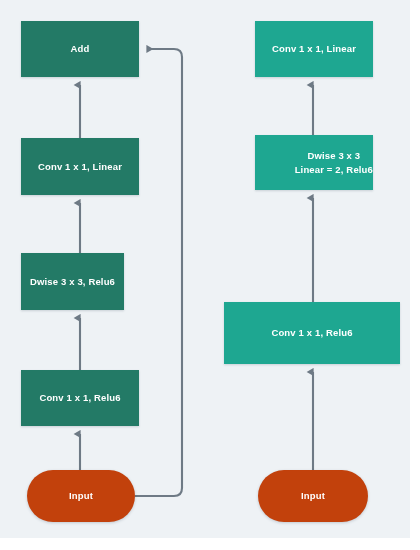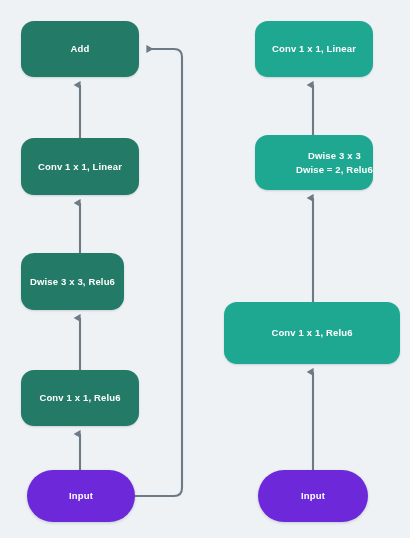--- a/index.html
+++ b/index.html
@@ -40,27 +40,27 @@
     box-sizing: border-box;
     display: flex;
     align-items: center;
     justify-content: center;
     text-align: center;
     color: #ffffff;
     font-size: 9.5px;
     font-weight: bold;
     letter-spacing: 0.15px;
     line-height: 1.45;
-    border-radius: 13px;
+    border-radius: 0;
     box-shadow: 0 1px 2px rgba(40,60,80,0.18);
   }
   .node.dark   { background: #237a66; }
   .node.teal   { background: #1ea791; }
   .node.input  {
-    background: #6d28d9;
+    background: #c2410c;
     border-radius: 28px;
     font-weight: bold;
     box-shadow: 0 1px 3px rgba(40,60,80,0.22);
   }
   .node span { display: block; }
 </style>
 </head>
 <body>
 
 <div id="canvas">
@@ -110,21 +110,21 @@
     <span>Input</span>
   </div>
 
   <div class="node teal" style="left:255px; top:21px; width:118px; height:56px;">
     <span>Conv 1 x 1, Linear</span>
   </div>
 
   <div class="node teal" style="left:255px; top:135px; width:118px; height:55px;justify-content:flex-end;">
     <div>
       <span>Dwise 3 x 3</span>
-      <span>Dwise = 2, Relu6</span>
+      <span>Linear = 2, Relu6</span>
     </div>
   </div>
 
   <div class="node teal" style="left:224px; top:302px; width:176px; height:62px;">
     <span>Conv 1 x 1, Relu6</span>
   </div>
 
   <div class="node input" style="left:258px; top:470px; width:110px; height:52px;">
     <span>Input</span>
   </div>

